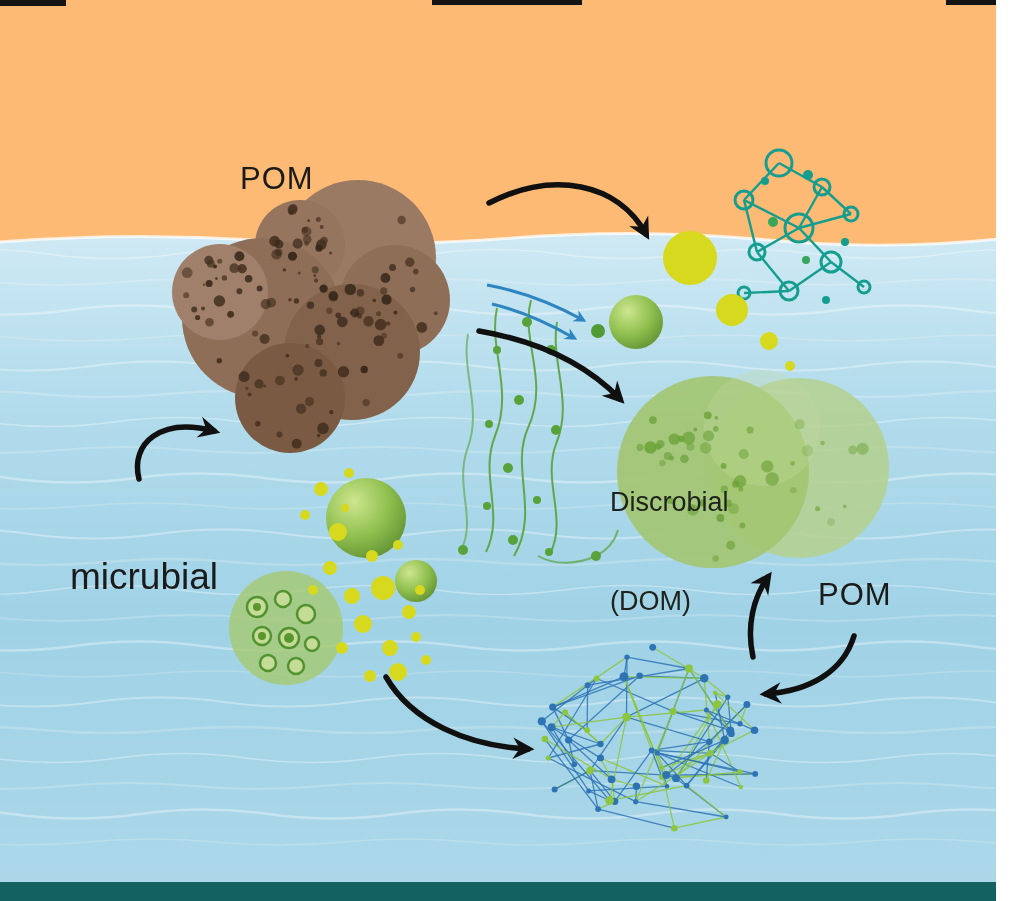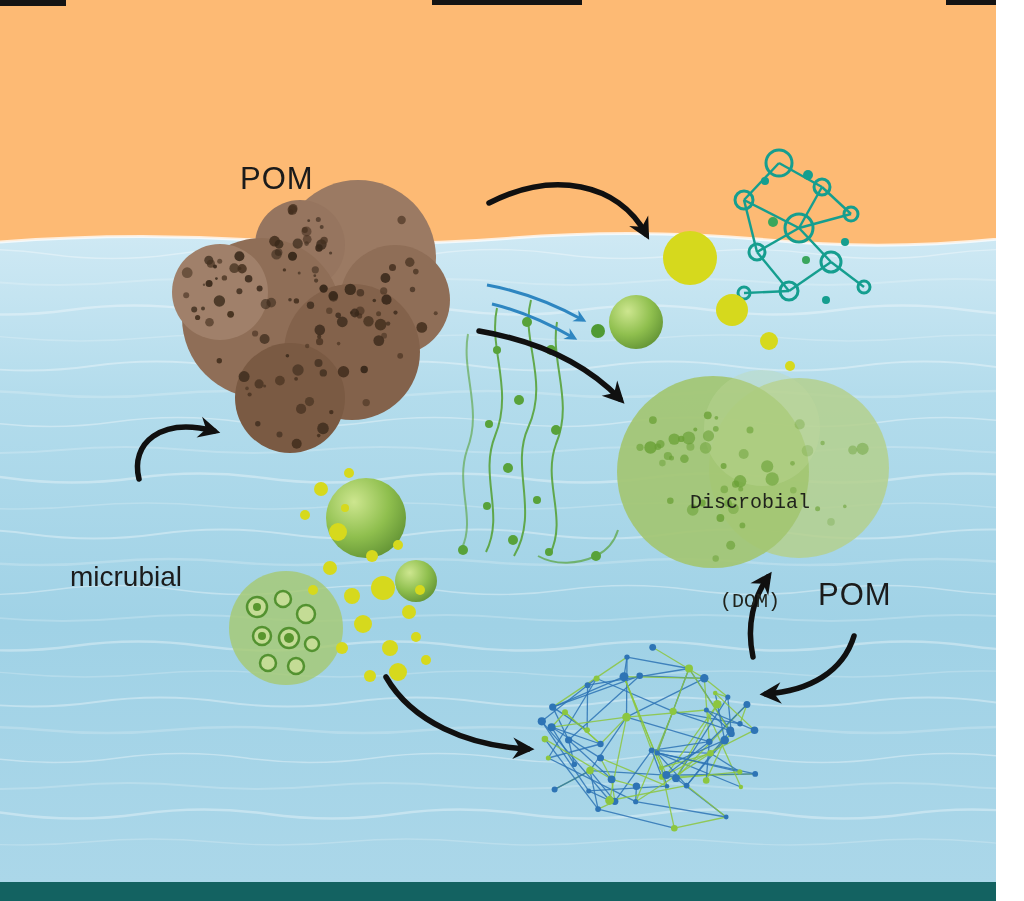--- a/index.html
+++ b/index.html
@@ -2,22 +2,22 @@
 <html><head>
 <meta charset="utf-8">
 <style>
   html,body{margin:0;padding:0;background:#ffffff;}
   .canvas{position:relative;width:996px;height:901px;background:#fdba74;overflow:hidden;
           font-family:"Liberation Sans",sans-serif;}
   .canvas svg{position:absolute;left:0;top:0;}
   .lbl{position:absolute;color:#1b1b1b;pointer-events:none;white-space:pre;}
   .lbl-pom-top{left:240px;top:161px;font-size:31px;letter-spacing:1px;}
   .lbl-pom-right{left:818px;top:577px;font-size:31px;letter-spacing:1px;}
-  .lbl-microbial{left:70px;top:489px;font-size:28px;line-height:35px;}
-  .lbl-dom{left:610px;top:420px;width:280px;text-align:center;font-size:20px;line-height:33px;color:#20231c;font-family:Liberation Mono, monospace;}
+  .lbl-microbial{left:70px;top:489px;font-size:37px;line-height:35px;}
+  .lbl-dom{left:610px;top:420px;width:280px;font-size:27px;line-height:33px;color:#20231c;}
 </style>
 </head>
 <body>
 
 <div class="canvas">
 
 <svg width="1024" height="901" viewBox="0 0 1024 901">
   <defs>
     <linearGradient id="waterG" x1="0" y1="0" x2="0" y2="1">
       <stop offset="0" stop-color="#cfe9f4"></stop>

